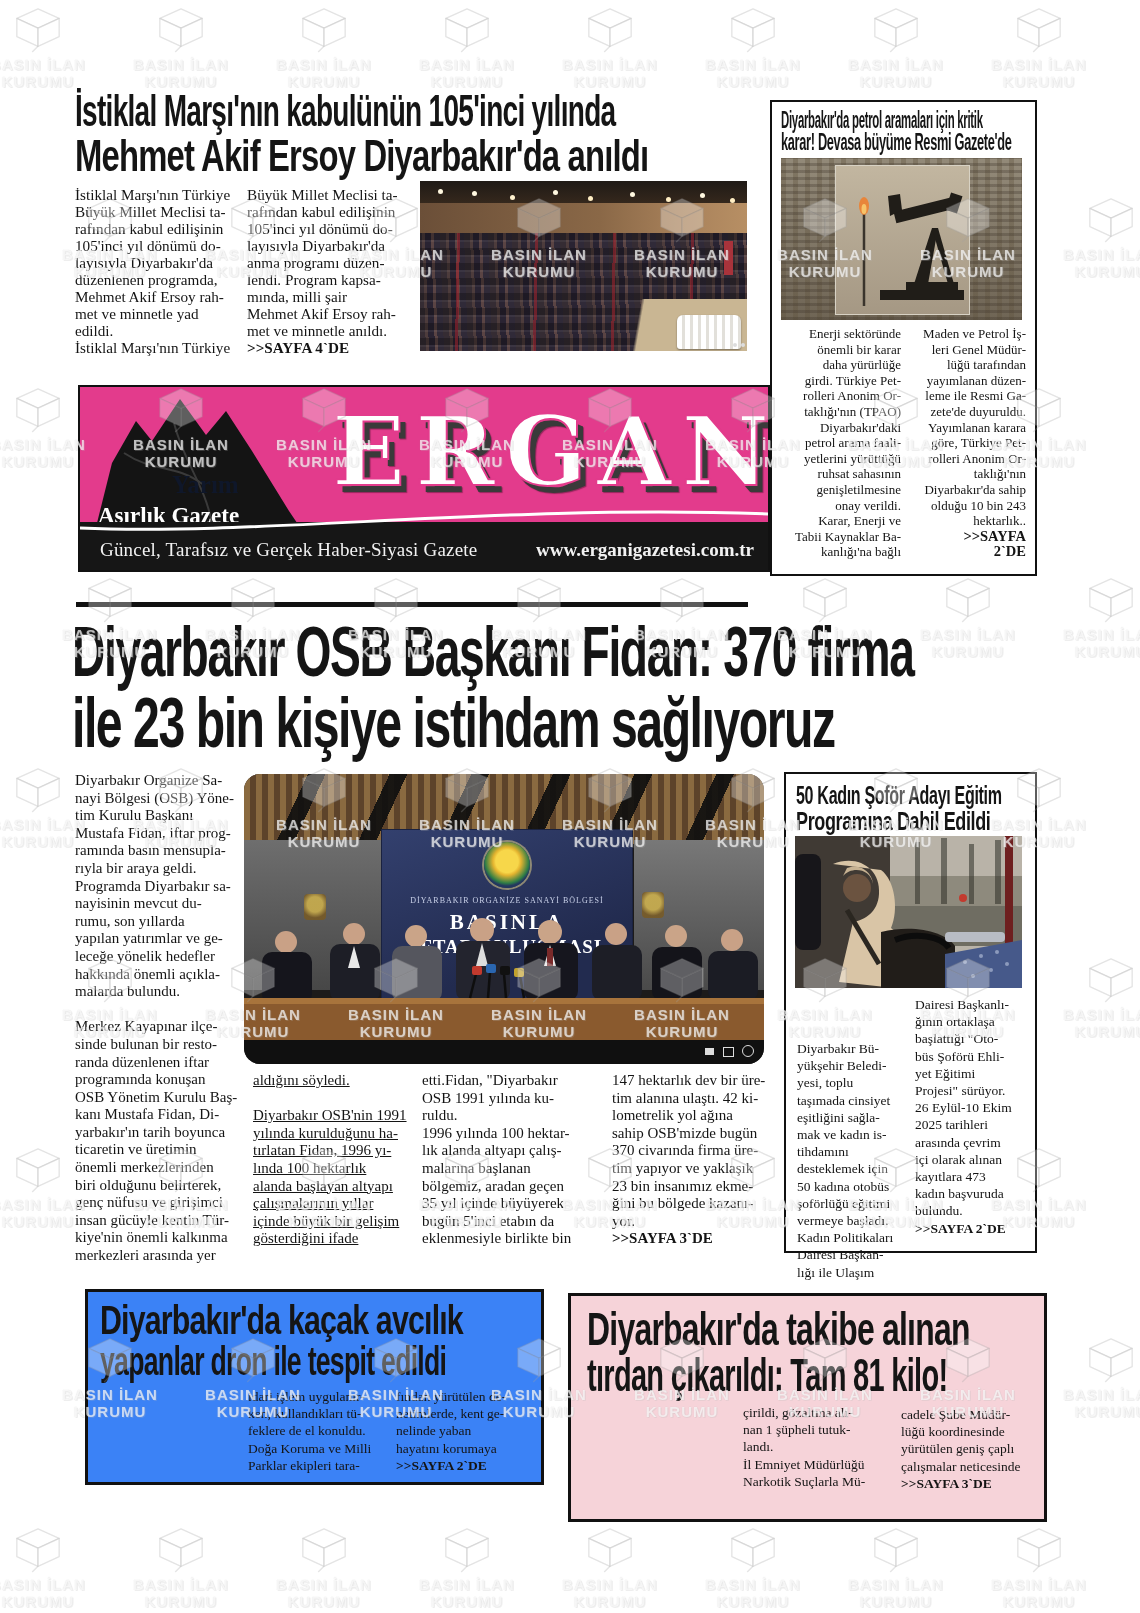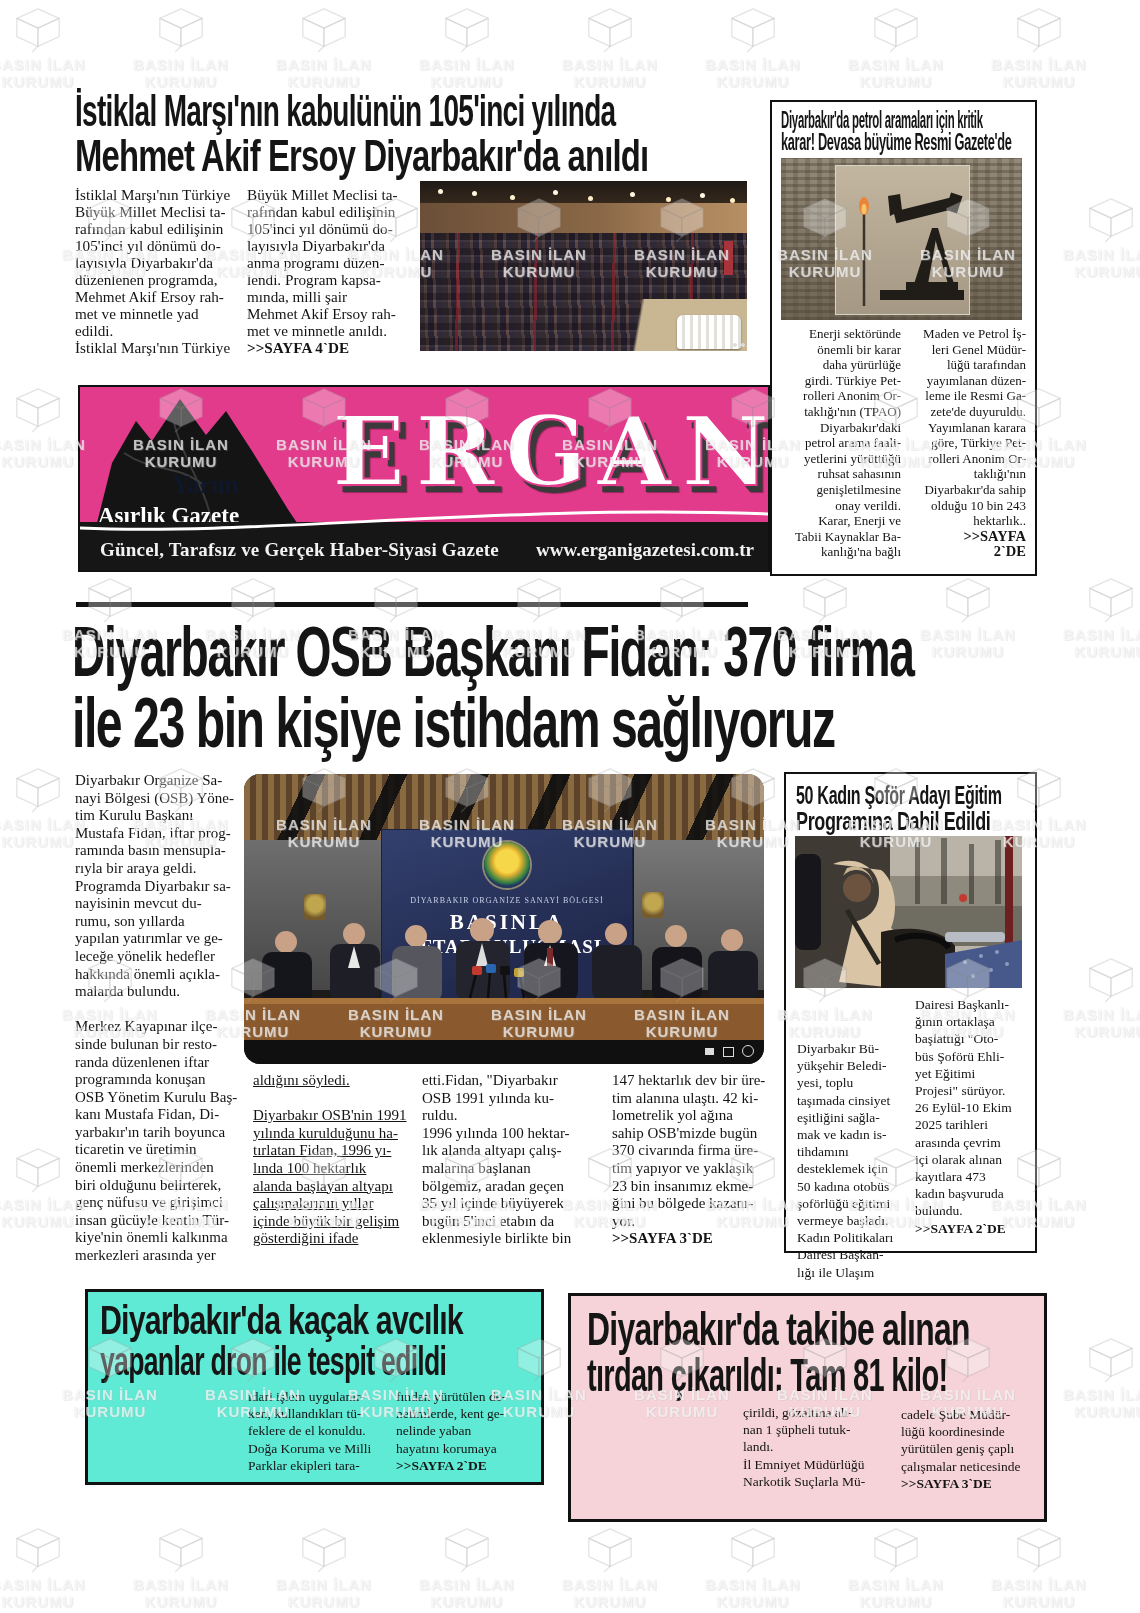--- a/index.html
+++ b/index.html
@@ -62,21 +62,21 @@
   .masthead{position:absolute;left:78px;top:385px;width:688px;height:183px;border:2px solid #111;
      background:#e33b8c;overflow:hidden;}
   .mast-black{position:absolute;left:0;right:0;bottom:0;height:48px;background:#161616;}
   .mast-swoosh{position:absolute;left:0;right:0;bottom:38px;height:30px;}
   .brand{position:absolute;left:252px;top:8px;font-family:"DejaVu Serif",serif;font-weight:bold;
      font-size:96px;letter-spacing:10px;color:#ffffff;-webkit-text-stroke:2px #e33b8c;
      text-shadow:6px 7px 0 #3a3a3a, 7px 8px 1px rgba(0,0,0,.35);}
   .mountain{position:absolute;left:4px;top:6px;}
   .mast-badge1{position:absolute;left:92px;top:84px;font-weight:bold;font-size:25px;color:#0f172a;font-family:"Liberation Serif",serif;}
   .mast-badge2{position:absolute;left:18px;top:116px;font-weight:bold;font-size:23px;color:#fff;font-family:"Liberation Serif",serif;}
-  .mast-slogan{position:absolute;left:20px;bottom:9px;font-weight:bold;font-size:19px;color:#f2f2f2;
+  .mast-slogan{position:absolute;left:20px;bottom:9px;font-weight:normal;font-size:19px;color:#f2f2f2;
      font-family:"Liberation Serif",serif;letter-spacing:.2px;}
   .mast-url{position:absolute;right:14px;bottom:9px;font-weight:bold;font-size:19px;color:#f2f2f2;
      font-family:"Liberation Serif",serif;}
   
   .dateline{position:absolute;left:94px;top:572px;font-family:"Liberation Sans",sans-serif;font-weight:bold;
      font-size:23px;color:#161616;white-space:pre;}
   .date-rule{position:absolute;left:76px;top:602px;width:672px;height:5px;background:#111;}
   
   .main-h1{left:72px;top:610px;font-size:66px;letter-spacing:-2px;transform:scale(.70,1.08);}
   .main-h2{left:72px;top:681px;font-size:66px;letter-spacing:-2px;transform:scale(.73,1.08);}
@@ -115,21 +115,21 @@
   .press-bar-icons::before{content:"";position:absolute;left:-38px;top:2px;width:9px;height:7px;background:#ddd;}
   .press-bar-icons::after{content:"";position:absolute;left:-20px;top:1px;width:9px;height:8px;border:1.5px solid #ddd;}
   
   .sofor-box{position:absolute;left:784px;top:772px;width:249px;height:477px;border:2px solid #111;background:#fff;}
   .sof-h1{left:10px;top:6px;font-size:24px;letter-spacing:-.5px;transform:scale(.67,1.1);}
   .sof-h2{left:10px;top:32px;font-size:24px;letter-spacing:-.5px;transform:scale(.75,1.1);}
   .bus-photo{position:absolute;left:9px;top:62px;width:227px;height:152px;background:#3a3632;overflow:hidden;}
   .sof-c1{left:11px;top:222px;width:112px;font-size:13.5px;line-height:17.2px;margin-top:44px;}
   .sof-c2{left:129px;top:222px;width:112px;font-size:13.5px;line-height:17.2px;}
   
-  .avc-box{position:absolute;left:85px;top:1289px;width:453px;height:190px;border:3px solid #111;background:#5eead4;}
+  .avc-box{position:absolute;left:85px;top:1289px;width:453px;height:190px;border:3px solid #111;background:#3b82f6;}
   .avc-h1{left:12px;top:6px;font-size:37px;letter-spacing:-1px;transform:scale(.82,1.08);}
   .avc-h2{left:12px;top:47px;font-size:37px;letter-spacing:-1px;transform:scale(.72,1.08);}
   .avc-c1{left:14px;top:96px;width:140px;font-size:13.5px;line-height:17.2px;}
   .avc-c2{left:160px;top:96px;width:142px;font-size:13.5px;line-height:17.2px;}
   .avc-c3{left:308px;top:96px;width:138px;font-size:13.5px;line-height:17.2px;}
   
   .tir-box{position:absolute;left:568px;top:1293px;width:473px;height:223px;border:3px solid #111;background:#f6d3d9;}
   .tir-h1{left:16px;top:8px;font-size:42px;letter-spacing:-1px;transform:scale(.76,1.08);}
   .tir-h2{left:16px;top:54px;font-size:42px;letter-spacing:-1px;transform:scale(.69,1.08);}
   .tir-c1{left:18px;top:110px;width:148px;font-size:13.5px;line-height:17.2px;}

